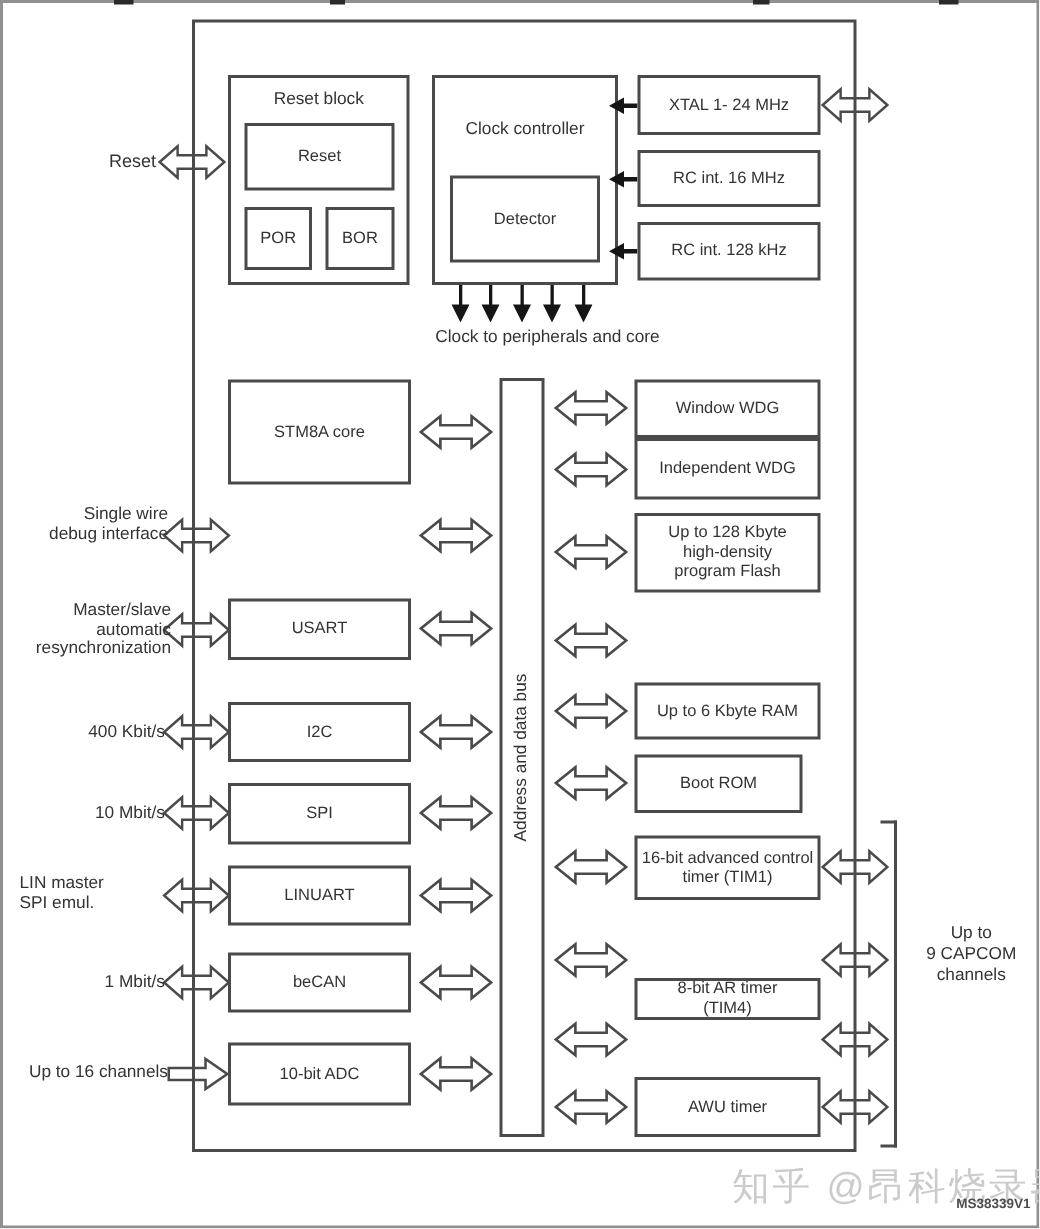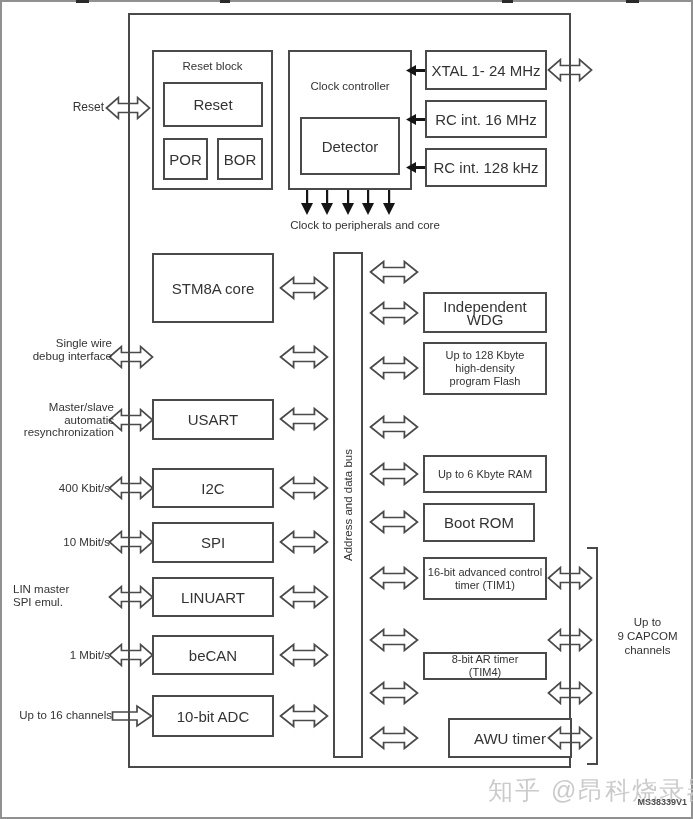--- a/index.html
+++ b/index.html
@@ -7,21 +7,21 @@
   #canvas{
     position:relative;width:693px;height:819px;background:#ffffff;
     font-family:"Liberation Sans","DejaVu Sans",sans-serif;color:#333;
     overflow:hidden;
   }
   .frame{position:absolute;left:0;top:0;width:693px;height:819px;border:2px solid #909090;}
   .chip{position:absolute;border:2px solid #4a4a4a;background:transparent;}
   .box{
     position:absolute;border:2px solid #4a4a4a;background:#fff;
     display:flex;align-items:center;justify-content:center;text-align:center;
-    font-size:15px;line-height:13px;white-space:pre-line;color:#333;
+    font-size:11px;line-height:13px;white-space:pre-line;color:#333;
   }
   .box.small-text{font-size:11px;}
   .grouptitle{position:absolute;text-align:center;font-size:11.5px;color:#333;}
   .lbl{
     position:absolute;font-size:11.5px;line-height:13px;color:#333;
     text-align:right;white-space:pre-line;
   }
   .lbl.left-align{text-align:left;}
   .arr{position:absolute;}
   .arr svg{width:100%;height:100%;display:block;}
@@ -224,31 +224,32 @@
   <div class="lbl" style="left:4px;top:401px;width:110px;line-height:12.5px;">Master/slave
 automatic
 resynchronization</div>
   <div class="lbl" style="left:12px;top:482px;width:98px;">400 Kbit/s</div>
   <div class="lbl" style="left:12px;top:536px;width:98px;">10 Mbit/s</div>
   <div class="lbl left-align" style="left:13px;top:583px;width:100px;">LIN master
 SPI emul.</div>
   <div class="lbl" style="left:12px;top:649px;width:98px;">1 Mbit/s</div>
   <div class="lbl" style="left:6px;top:709px;width:106px;">Up to 16 channels</div>
 
+  <div class="box" style="left:423px;top:253px;width:124px;height:39px;">Window WDG</div>
   <div class="box" style="left:423px;top:292px;width:124px;height:41px;">Independent WDG</div>
   <div class="box small-text" style="left:423px;top:342px;width:124px;height:53px;">Up to 128 Kbyte
 high-density
 program Flash</div>
   <div class="box small-text" style="left:423px;top:455px;width:124px;height:38px;">Up to 6 Kbyte RAM</div>
   <div class="box" style="left:423px;top:503px;width:112px;height:39px;">Boot ROM</div>
   <div class="box small-text" style="left:423px;top:557px;width:124px;height:43px;">16-bit advanced control
 timer (TIM1)</div>
   <div class="box small-text" style="left:423px;top:652px;width:124px;height:28px;">8-bit AR timer
 (TIM4)</div>
-  <div class="box" style="left:448px;top:718px;width:124px;height:40px;">AWU timer</div>
+  <div class="box" style="left:423px;top:718px;width:124px;height:40px;">AWU timer</div>
 
   <div class="arr arr-h" style="left:369px;top:259px;width:50px;height:26px;">
       <svg viewBox="0 0 48 26" preserveAspectRatio="none">
         <path d="M1.5 13 L14 2.5 L14 8.5 L34 8.5 L34 2.5 L46.5 13 L34 23.5 L34 17.5 L14 17.5 L14 23.5 Z" fill="none" stroke="#4a4a4a" stroke-width="1.7"></path>
       </svg>
     </div>
   <div class="arr arr-h" style="left:369px;top:300px;width:50px;height:26px;">
       <svg viewBox="0 0 48 26" preserveAspectRatio="none">
         <path d="M1.5 13 L14 2.5 L14 8.5 L34 8.5 L34 2.5 L46.5 13 L34 23.5 L34 17.5 L14 17.5 L14 23.5 Z" fill="none" stroke="#4a4a4a" stroke-width="1.7"></path>
       </svg>

